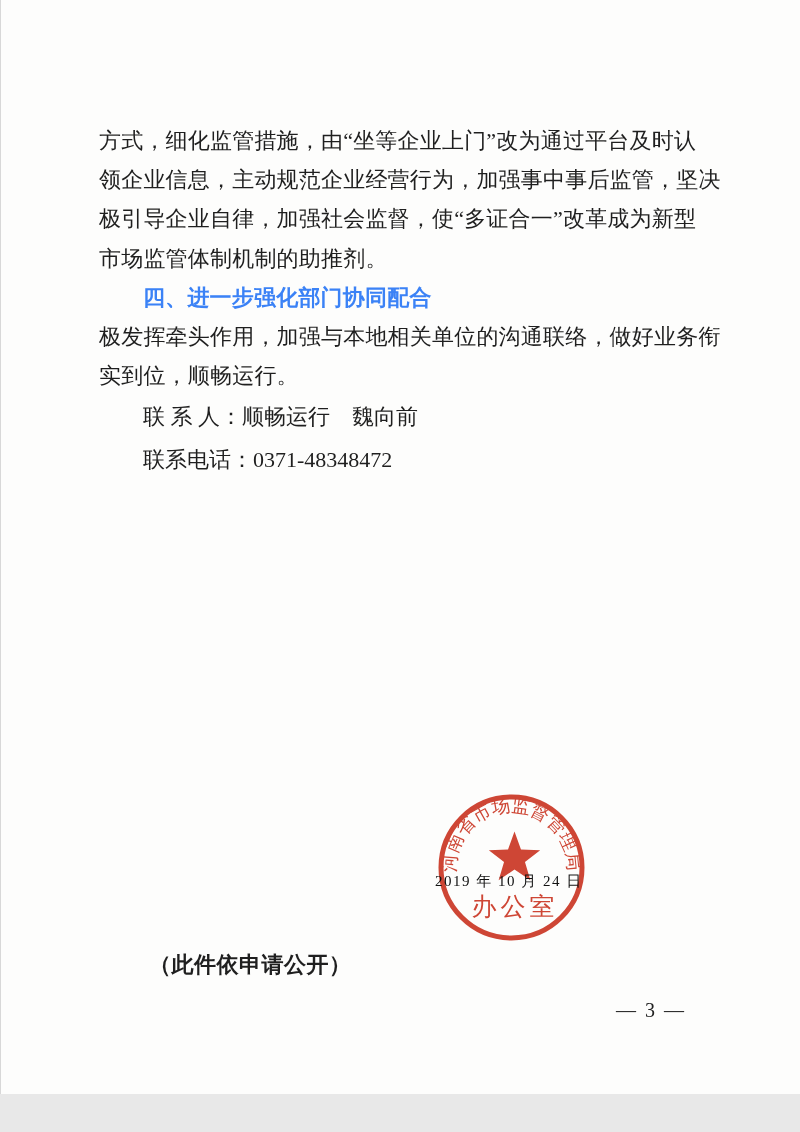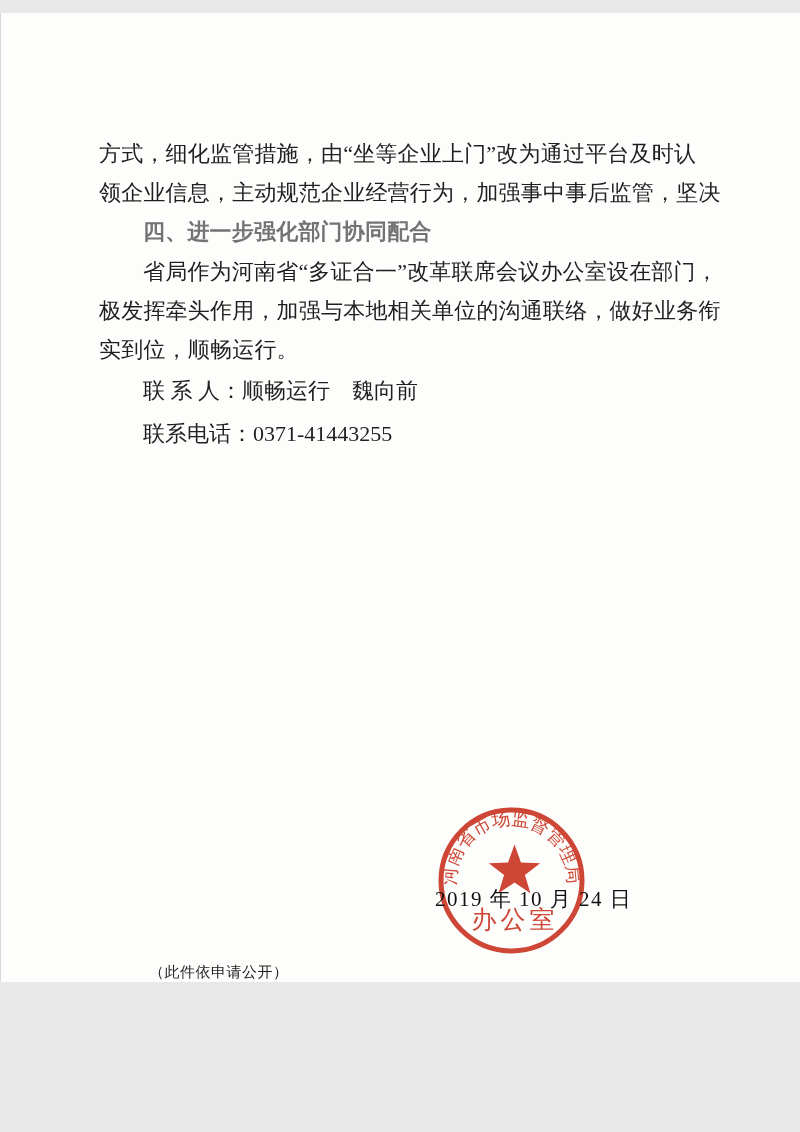--- a/index.html
+++ b/index.html
@@ -1,86 +1,87 @@
 <!DOCTYPE html>
 <html><head>
 <meta charset="utf-8">
 <style>
   html,body{margin:0;padding:0;background:#e8e8e8;}
   .page{
     position:relative;
-    width:800px;height:969px;
+    width:800px;height:1094px;
     background:#fdfdfc;
-    margin:13px auto;
+    margin:0 auto;
     overflow:hidden;
     font-family:"Liberation Serif", serif;
     color:#1f1f1f;
     border-left:1px solid #d8d8d8;
   }
   .body-col{
     position:absolute;left:98px;top:121px;width:614px;
     font-size:22px;
   }
   .line{
     height:39.2px;line-height:39.2px;
     white-space:nowrap;
     letter-spacing:0.2px;
   }
   .indent{padding-left:44px;}
   .heading{
     font-family:"Liberation Sans", sans-serif;
     font-weight:bold;
-    color:#737373;
+    color:#3b82f6;
   }
   .contact-line{
     height:43px;line-height:43px;
     padding-left:44px;
     white-space:nowrap;
   }
   .seal{
     position:absolute;left:433px;top:790px;
     width:155px;height:158px;
     mix-blend-mode:multiply;
     opacity:0.94;
   }
   .date-line{
     position:absolute;left:434px;top:872px;
-    font-size:21px;letter-spacing:1.5px;
+    font-size:15px;letter-spacing:1.5px;
     color:#111;z-index:5;white-space:nowrap;
   }
   .note-line{
     position:absolute;left:148px;top:950px;
-    font-size:15px;letter-spacing:0.5px;
+    font-size:22px;letter-spacing:0.5px;font-weight:bold;
   }
   .page-num{
     position:absolute;left:595px;top:999px;width:110px;
     text-align:center;font-size:20px;letter-spacing:2px;
     color:#222;
   }
 </style>
 </head>
 <body>
 
 <div class="page">
 
   <div class="body-col">
     <div class="line">方式，细化监管措施，由“坐等企业上门”改为通过平台及时认</div>
     <div class="line">领企业信息，主动规范企业经营行为，加强事中事后监管，坚决</div>
+    <div class="line">极引导企业自律，加强社会监督，使“多证合一”改革成为新型</div>
+    <div class="line">市场监管体制机制的助推剂。</div>
 
     <div class="line indent heading">四、进一步强化部门协同配合</div>
 
-    <div class="line indent">省局作为河南省“多证合一”改革联席会议办公室设在部门，</div>
     <div class="line">极发挥牵头作用，加强与本地相关单位的沟通联络，做好业务衔</div>
     <div class="line">实到位，顺畅运行。</div>
 
     <div class="contact-line">
       <span>联 系 人：</span><span>顺畅运行　魏向前</span>
     </div>
     <div class="contact-line">
-      <span>联系电话：</span><span>0371-41443255</span>
+      <span>联系电话：</span><span>0371-48348472</span>
     </div>
   </div>
 
   <div class="date-line">2019 年 10 月 24 日</div>
 
   <svg class="seal" viewBox="0 0 155 158" xmlns="http://www.w3.org/2000/svg">
     <circle cx="77.5" cy="77.5" r="70.5" fill="none" stroke-width="5" stroke="#cd3a28"></circle>
     <defs>
       <path id="sealArc" d="M 21.71 82.38 A 56 56 0 1 1 133.29 82.38" fill="none"></path>
     </defs>

